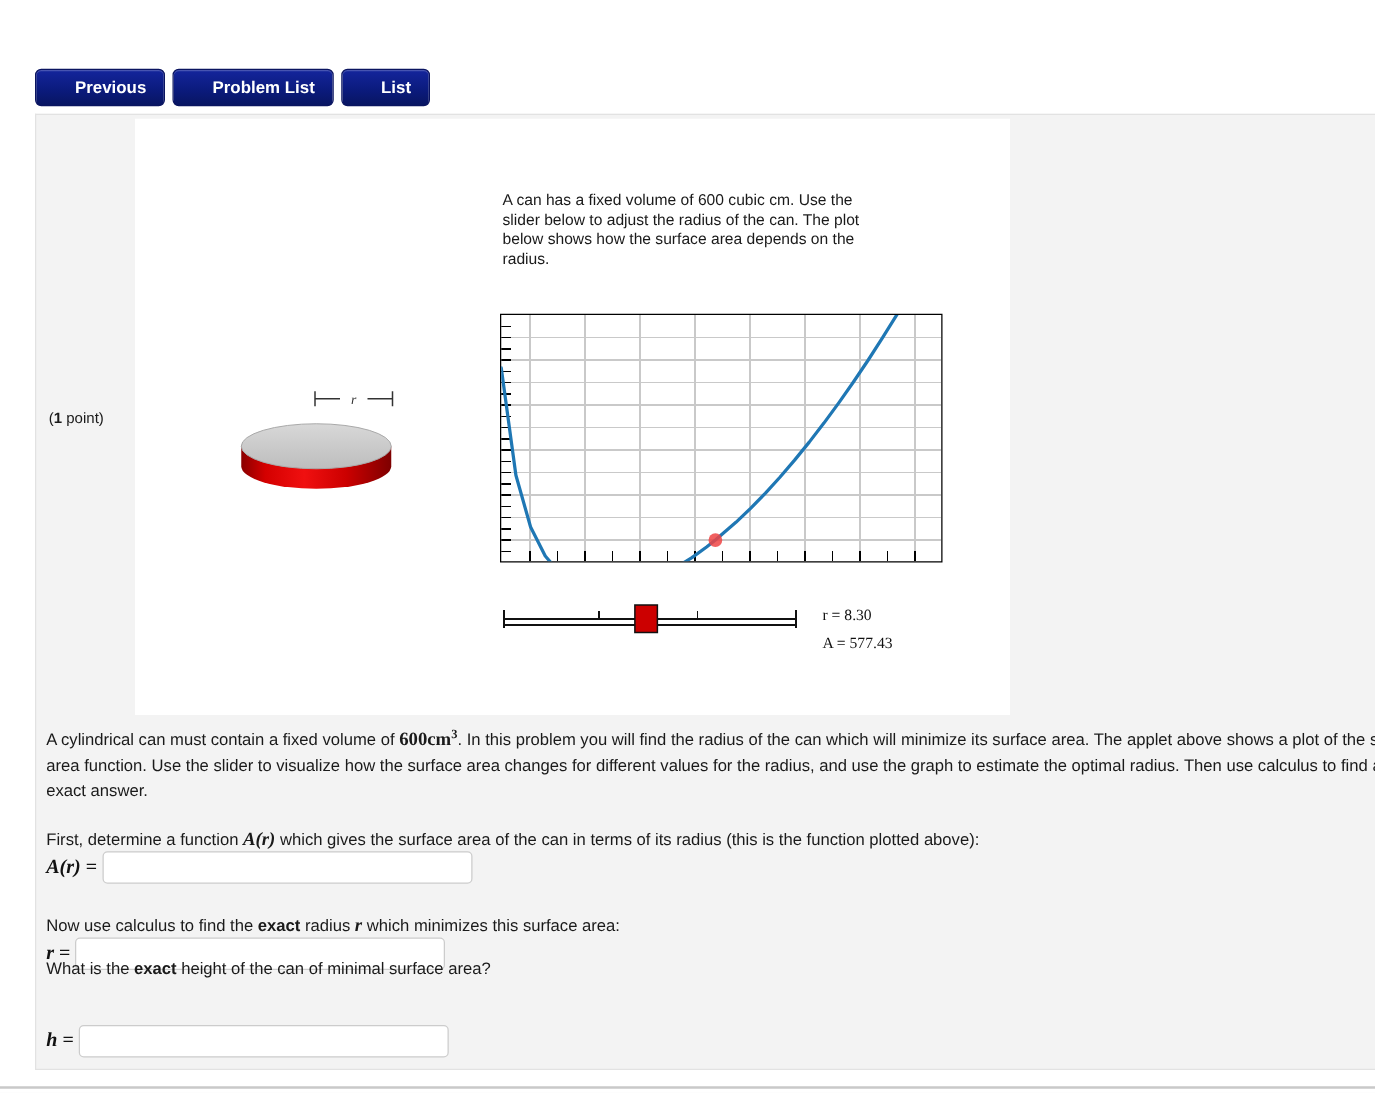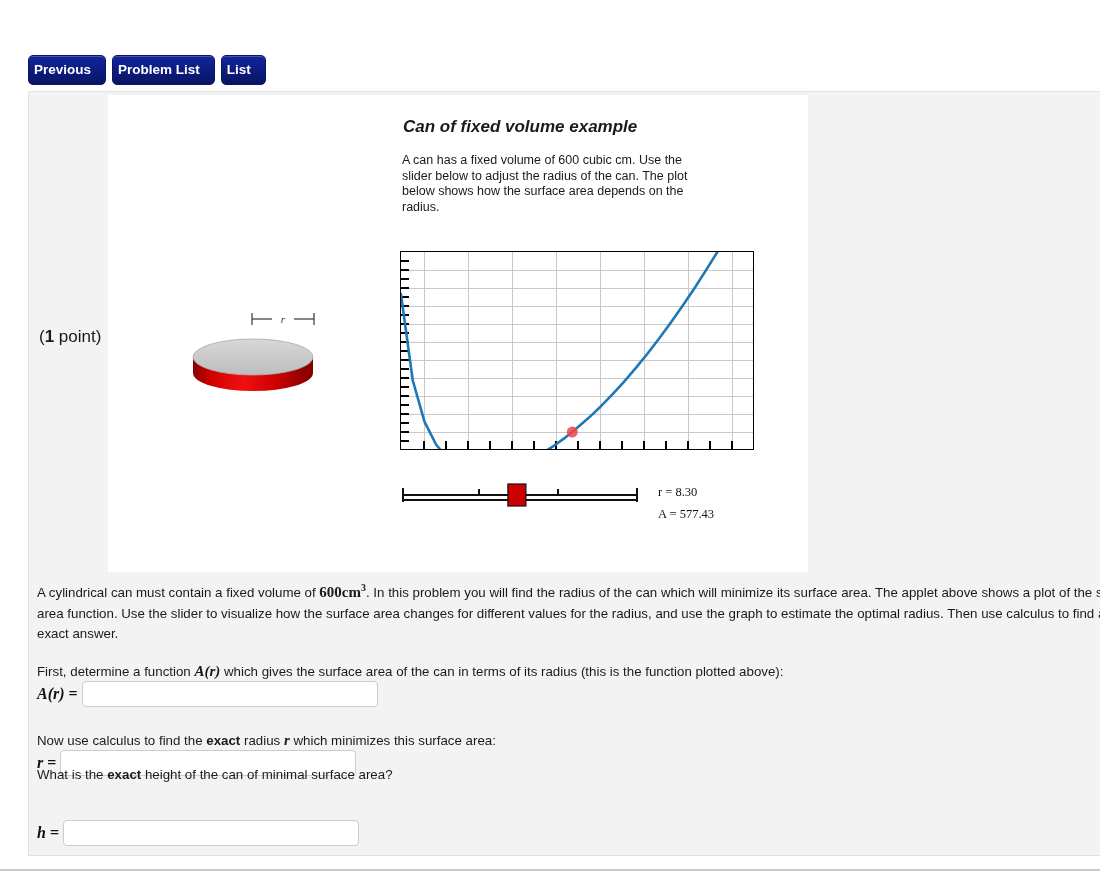--- a/index.html
+++ b/index.html
@@ -28,21 +28,21 @@
 
   
   .navbar {
     position: absolute;
     left: 28px; top: 55px;
     display: flex;
     gap: 6px;
   }
   .nav-btn {
     display: inline-block;
-    padding: 6px 14px 7px 5px;
+    padding: 6px 14px 7px 31px;
     border-radius: 5px;
     background: linear-gradient(180deg,#14259c 0%, #0b1b7e 55%, #081562 100%);
     border: 1px solid #0a1460;
     color: #ffffff;
     font-size: 13.5px;
     font-weight: bold;
     line-height: 15px;
     text-align: center;
     cursor: pointer;
     box-shadow: inset 0 1px 0 rgba(255,255,255,0.22);
@@ -122,21 +122,21 @@
     color: #111111;
     white-space: nowrap;
   }
   .readout.r { left: 550px; top: 390px; }
   .readout.a { left: 550px; top: 412px; }
 
   
   .point-label {
     position: absolute;
     left: 39px; top: 327px;
-    font-size: 17px;
+    font-size: 12px;
     color: #1a1a1a;
     white-space: nowrap;
   }
   .point-label b { font-weight: bold; }
 
   
   .prose {
     position: absolute;
     left: 37px;
     width: 1105px;
@@ -222,21 +222,20 @@
     <div class="nav-btn">Problem List</div>
     <div class="nav-btn">List</div>
   </div>
 
   <div class="content-panel"></div>
 
   <div class="point-label">(<b>1</b><span> point)</span></div>
 
   <div class="applet-panel">
 
-    <div class="applet-title">Can of fixed volume example</div>
     <div class="applet-desc">A can has a fixed volume of 600 cubic cm. Use the slider below to adjust the radius of the can. The plot below shows how the surface area depends on the radius.</div>
 
     <div class="can-figure">
       <svg width="230" height="110" viewBox="0 0 230 110">
         <defs>
           <linearGradient id="bodyGrad" x1="0" y1="0" x2="1" y2="0">
             <stop offset="0%" stop-color="#8a0000"></stop>
             <stop offset="16%" stop-color="#d40000"></stop>
             <stop offset="42%" stop-color="#f01010"></stop>
             <stop offset="70%" stop-color="#cc0000"></stop>

